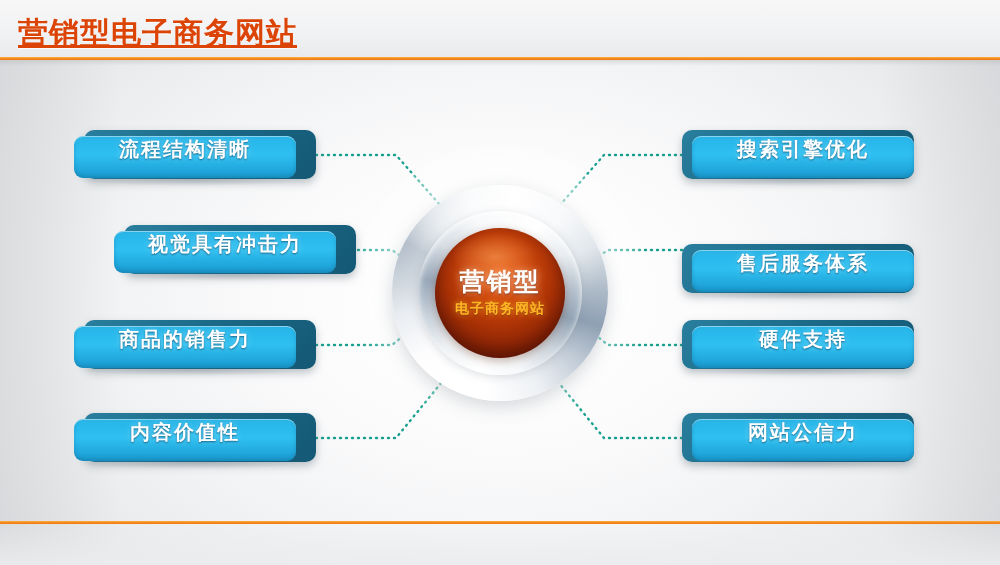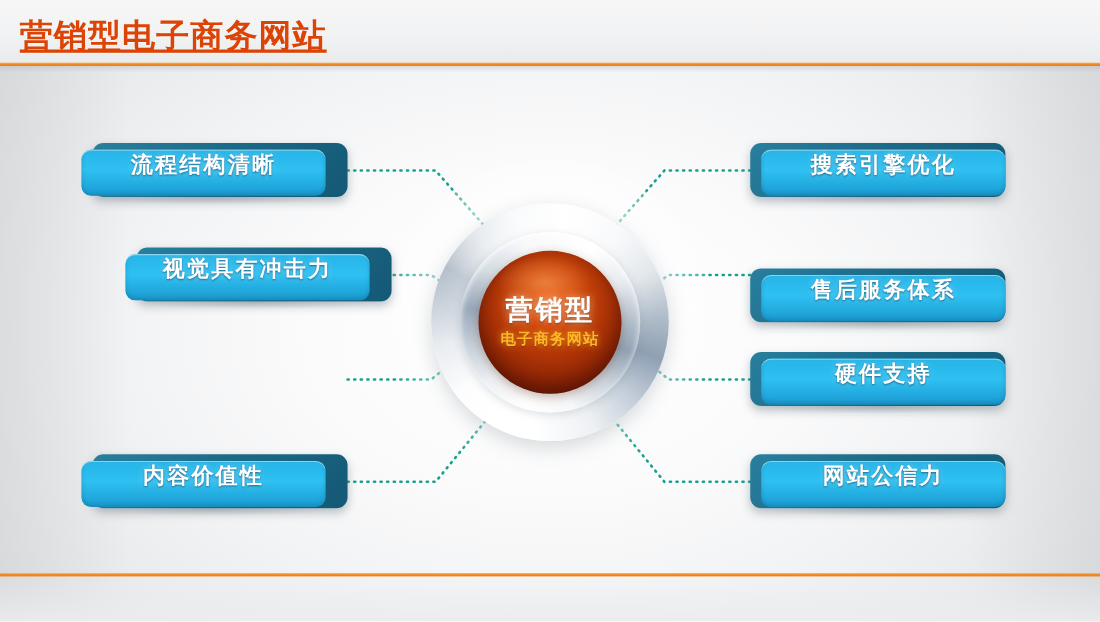--- a/index.html
+++ b/index.html
@@ -201,20 +201,27 @@
   </div>
 
   <div class="pill left" style="left:74px; top:225px;margin-left:40px;">
     <div class="pill-soft-shadow"></div>
     <div class="shade"></div>
     <div class="face">
       <span class="pill-label">视觉具有冲击力</span>
     </div>
   </div>
 
+  <div class="pill left" style="left:74px; top:320px;">
+    <div class="pill-soft-shadow"></div>
+    <div class="shade"></div>
+    <div class="face">
+      <span class="pill-label">商品的销售力</span>
+    </div>
+  </div>
 
   <div class="pill right" style="left:682px; top:130px;">
     <div class="pill-soft-shadow"></div>
     <div class="shade"></div>
     <div class="face">
       <span class="pill-label">搜索引擎优化</span>
     </div>
   </div>
 
   <div class="pill left" style="left:74px; top:413px;">

